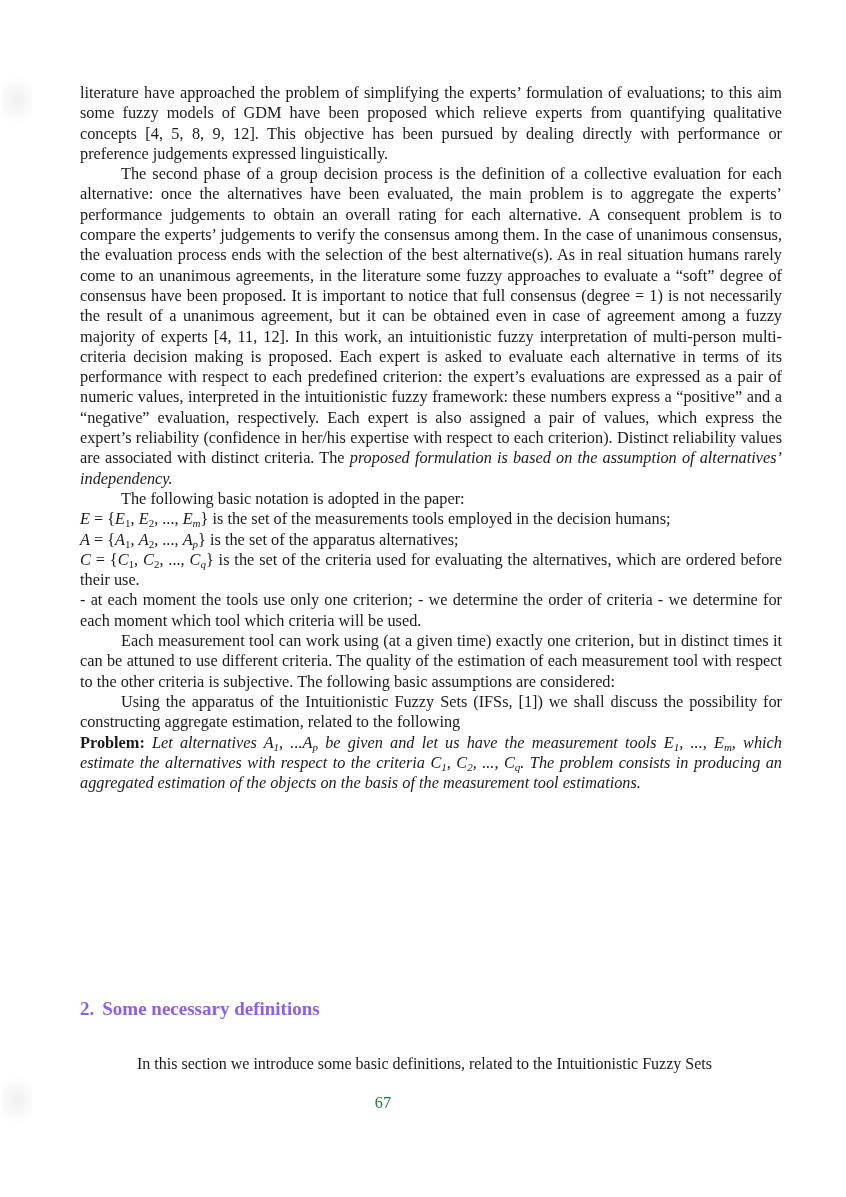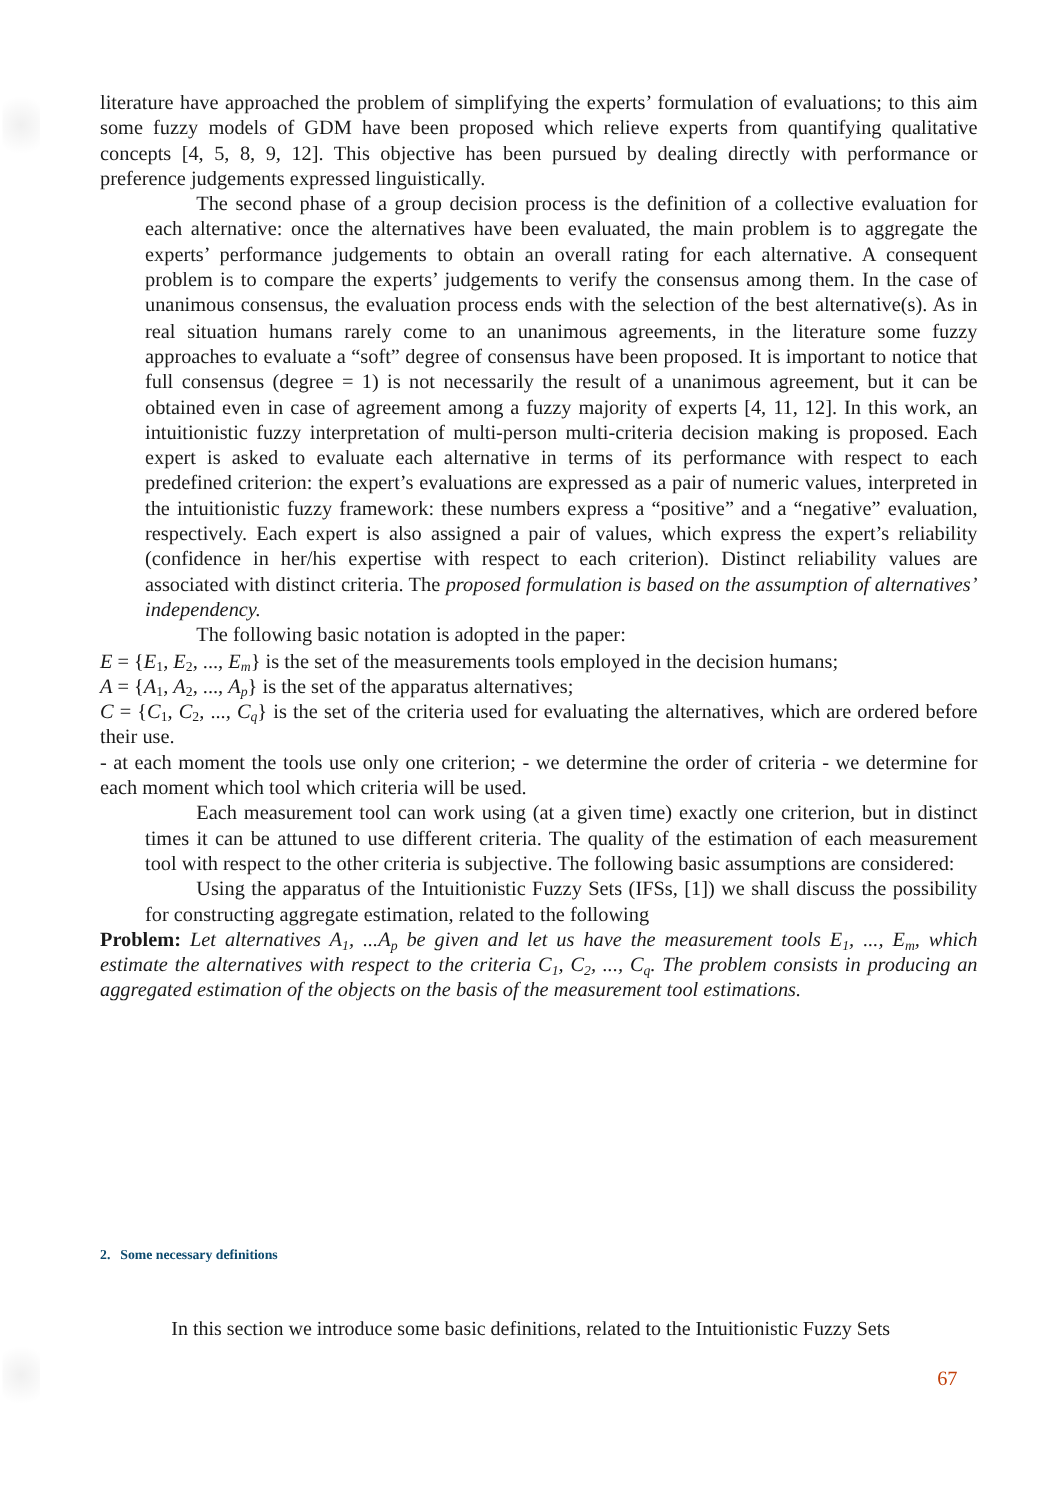--- a/index.html
+++ b/index.html
@@ -1,42 +1,42 @@
 <!DOCTYPE html>
 <html><head>
 <meta charset="utf-8">
 <style>
   html, body { margin: 0; padding: 0; background: #ffffff; }
   body { width: 846px; height: 1197px; position: relative; overflow: hidden; }
   .page {
-    position: absolute; left: 80px; top: 72px; width: 702px;
+    position: absolute; left: 80px; top: 83px; width: 702px;
     font-family: "Liberation Serif", "DejaVu Serif", serif;
     font-size: 16.3px; line-height: 20.3px; color: #1a1a1a;
     text-align: justify; hyphens: auto;
   }
   .p { margin: 0; }
-  .indent { text-indent: 41px; margin-left: 36px; }
+  .indent { text-indent: 41px; }
   .it { font-style: italic; }
   .b { font-weight: bold; }
   sub { font-size: 11px; line-height: 0; vertical-align: -3px; }
   .section-heading {
     position: absolute; left: 80px; top: 998px;
     font-family: "Liberation Serif", "DejaVu Serif", serif;
-    font-weight: bold; font-size: 11px; color: #0c4a6e; margin: 0;
+    font-weight: bold; font-size: 19px; color: #8b5cf6; margin: 0;
   }
   .section-heading .num { margin-right: 8px; }
   .intro-line {
     position: absolute; left: 121px; top: 1039px;
     font-family: "Liberation Serif", "DejaVu Serif", serif;
     font-size: 16px; color: #1a1a1a; margin: 16px; white-space: nowrap;
   }
   .page-number {
-    position: absolute; left: 0; width: 766px; top: 1093px; text-align: right;
+    position: absolute; left: 0; width: 766px; top: 1093px; text-align: center;
     font-family: "Liberation Serif", "DejaVu Serif", serif;
-    font-size: 16.3px; color: #c2410c;
+    font-size: 16.3px; color: #15803d;
   }
   .speckle {
     position: absolute; width: 30px; height: 60px;
     background: radial-gradient(circle, rgba(0,0,0,0.06) 0%, rgba(0,0,0,0) 70%);
   }
 </style>
 </head>
 <body>
 
 <div class="speckle" style="left:2px; top:70px;"></div>

